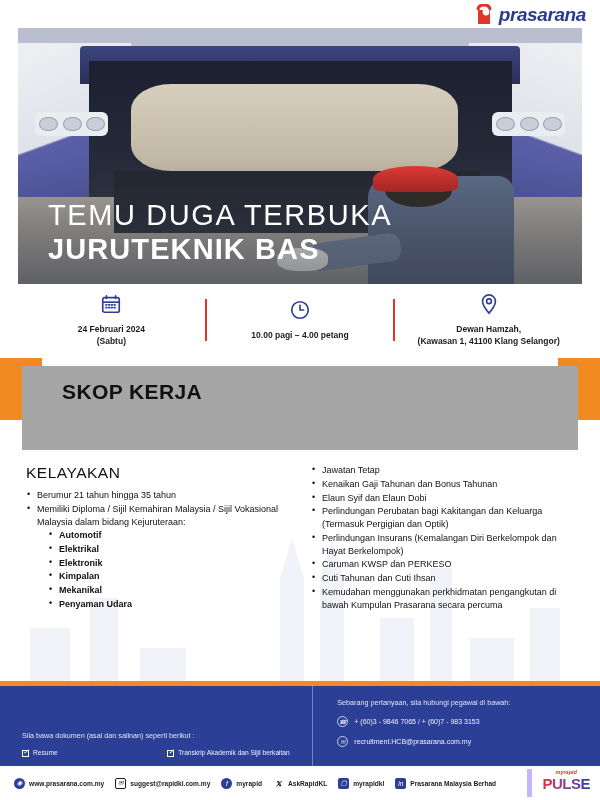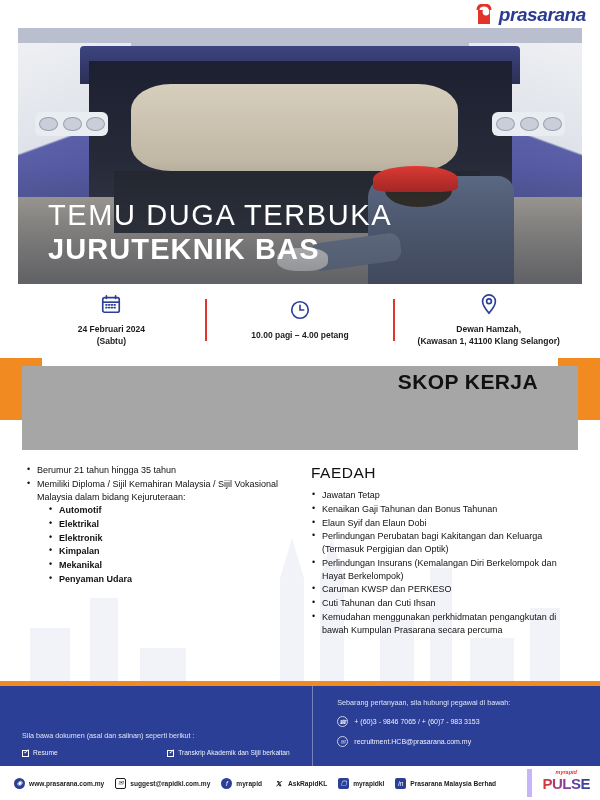--- a/index.html
+++ b/index.html
@@ -67,21 +67,21 @@
   .info-col { flex:1; text-align:center; display:flex; flex-direction:column;
               align-items:center; justify-content:center; gap:5px; }
   .info-txt { font-size:8.5px; font-weight:bold; color:#1b1b1b; line-height:1.35; }
   .divider { width:2px; height:42px; background:#e0352b; }
 
   
   .skop-wrap { position:relative; height:92px; margin-top:2px; }
   .skop-orange-l { position:absolute; left:0; top:0; width:42px; height:62px; background:#f18a21; }
   .skop-orange-r { position:absolute; right:0; top:0; width:42px; height:62px; background:#f18a21; }
   .skop-band { position:absolute; left:22px; right:22px; top:8px; height:84px;
-               background:#a6a6a6; text-align:right; padding:4px 40px 0; }
+               background:#a6a6a6; text-align:left; padding:14px 40px 0; }
   .skop-title { font-size:21px; font-weight:bold; color:#111; letter-spacing:.4px; }
   .skop-desc { font-size:9px; color:#1b1b1b; line-height:1.5; margin-top:9px; }
 
   
   .cols { display:flex; margin:14px 26px 0; gap:16px; position:relative; z-index:2; }
   .col { flex:1; }
   .col-title { font-size:15.5px; color:#111; letter-spacing:.5px; margin-bottom:7px; }
   ul.bul { list-style:none; }
   ul.bul li { font-size:9px; color:#111; line-height:1.42; padding-left:11px;
               position:relative; margin-bottom:1px; }
@@ -231,35 +231,35 @@
   <path d="M280 220 V70 l12-40 12 40 V220z" fill="#2c3f97"></path>
   <path d="M320 220 V70 l12-40 12 40 V220z" fill="#2c3f97"></path>
   <rect x="380" y="110" width="34" height="110" fill="#2c3f97"></rect>
   <rect x="430" y="60" width="22" height="160" fill="#2c3f97"></rect>
   <rect x="470" y="130" width="44" height="90" fill="#2c3f97"></rect>
   <rect x="530" y="100" width="30" height="120" fill="#2c3f97"></rect>
 </svg>
 
 <div class="cols">
   <div class="col">
+    <div class="col-title">KELAYAKAN</div>
     <ul class="bul">
       <li>Berumur 21 tahun hingga 35 tahun</li>
       <li>Memiliki Diploma / Sijil Kemahiran Malaysia / Sijil Vokasional Malaysia dalam bidang Kejuruteraan:</li>
     </ul>
     <ul class="sub">
       <li>Automotif</li>
       <li>Elektrikal</li>
       <li>Elektronik</li>
       <li>Kimpalan</li>
       <li>Mekanikal</li>
       <li>Penyaman Udara</li>
     </ul>
   </div>
   <div class="col col-right">
-    <div class="col-title">FAEDAH</div>
     <ul class="bul">
       <li>Jawatan Tetap</li>
       <li>Kenaikan Gaji Tahunan dan Bonus Tahunan</li>
       <li>Elaun Syif dan Elaun Dobi</li>
       <li>Perlindungan Perubatan bagi Kakitangan dan Keluarga (Termasuk Pergigian dan Optik)</li>
       <li>Perlindungan Insurans (Kemalangan Diri Berkelompok dan Hayat Berkelompok)</li>
       <li>Caruman KWSP dan PERKESO</li>
       <li>Cuti Tahunan dan Cuti Ihsan</li>
       <li>Kemudahan menggunakan perkhidmatan pengangkutan di bawah Kumpulan Prasarana secara percuma</li>
     </ul>

